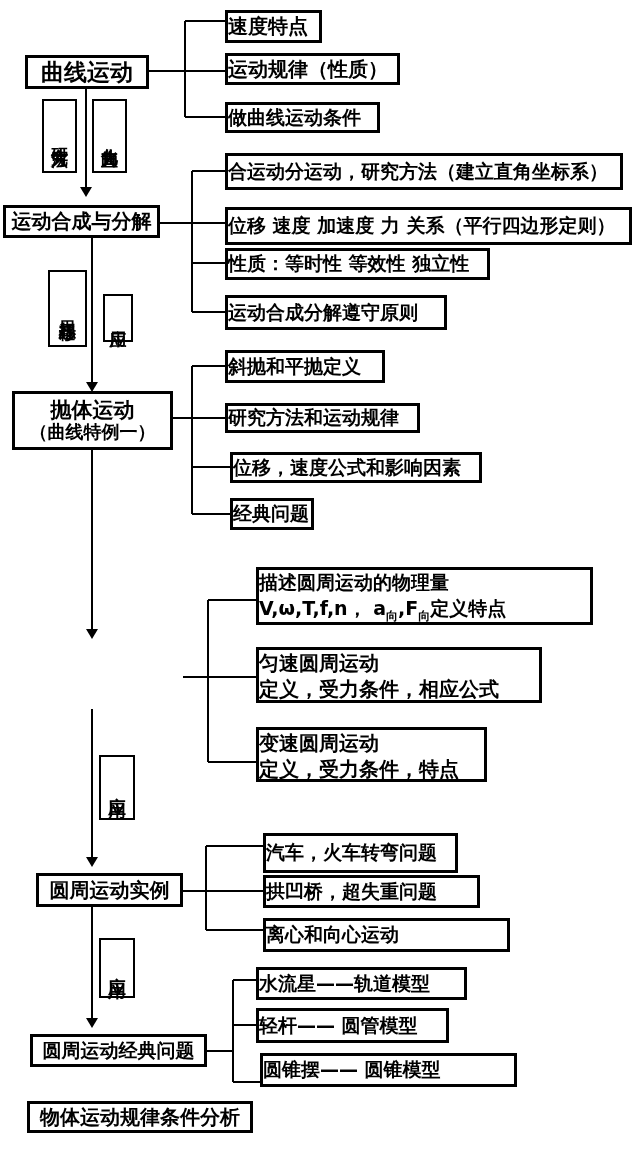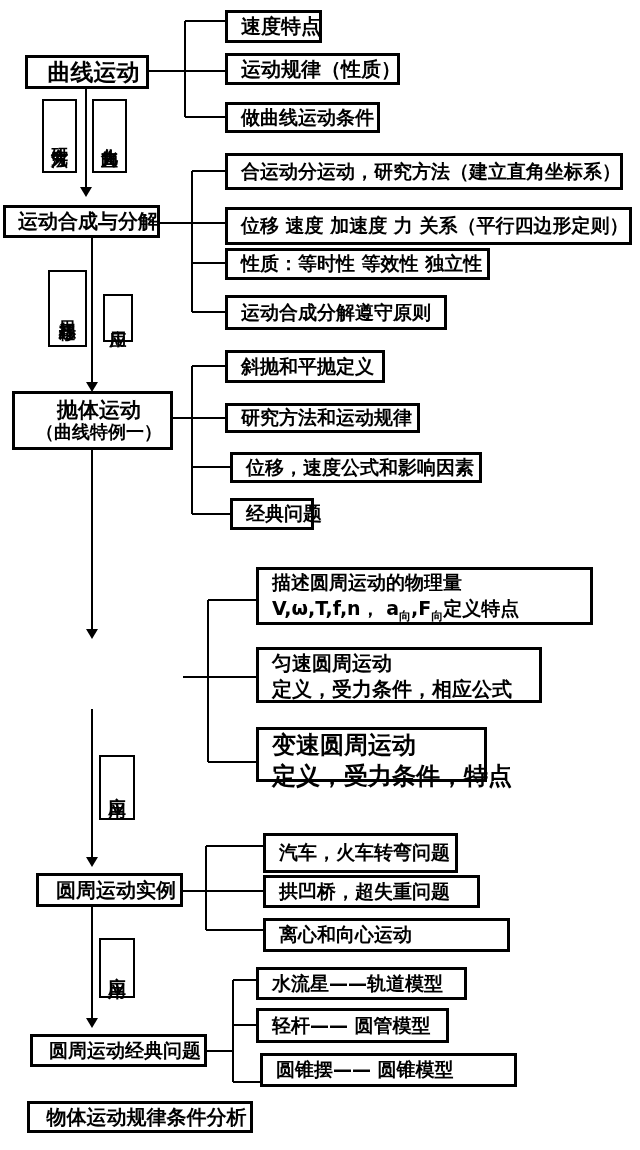--- a/index.html
+++ b/index.html
@@ -5,21 +5,21 @@
   html,body { margin:0; padding:0; background:#fff; }
   #stage {
     position:relative; width:640px; height:1150px; background:#ffffff;
     font-family:"DejaVu Sans", sans-serif; font-weight:bold; color:#000;
     overflow:hidden;
   }
   #wires { position:absolute; left:0; top:0; width:640px; height:1150px; }
   .box {
     position:absolute; box-sizing:border-box; border:3px solid #000; background:#fff;
     display:flex; align-items:center; justify-content:center;
-    white-space:nowrap; line-height:1.15;padding-left:13px;
+    white-space:nowrap; line-height:1.15;
   }
   .leaf { justify-content:flex-start; font-size:19px; }
   .root { font-size:20px; }
   .two-line { flex-direction:column; align-items:center; }
   .two-line.leaf { align-items:flex-start; }
   .two-line .l1, .two-line .l2 { display:block; }
   .vbox {
     position:absolute; box-sizing:border-box; border:2px solid #000; background:#fff;
     display:flex; align-items:center; justify-content:center;
   }
@@ -89,21 +89,21 @@
   <div class="box leaf" style="left:230px;top:498px;width:84px;height:32px">经典问题</div>
 
   <div class="box leaf two-line" style="left:256px;top:567px;width:337px;height:58px;font-size:19px;line-height:1.35">
     <span class="l1">描述圆周运动的物理量</span>
     <span class="l2"><span>V,ω,T,f,n， a</span><span class="sub">向</span><span>,F</span><span class="sub">向</span><span>定义特点</span></span>
   </div>
   <div class="box leaf two-line" style="left:256px;top:647px;width:286px;height:56px;font-size:20px;line-height:1.3">
     <span class="l1">匀速圆周运动</span>
     <span class="l2">定义，受力条件，相应公式</span>
   </div>
-  <div class="box leaf two-line" style="left:256px;top:727px;width:231px;height:55px;font-size:24px;line-height:1.3">
+  <div class="box leaf two-line" style="left:256px;top:727px;width:231px;height:55px;font-size:20px;line-height:1.3">
     <span class="l1">变速圆周运动</span>
     <span class="l2">定义，受力条件，特点</span>
   </div>
   <div class="vbox loose" style="left:99px;top:755px;width:36px;height:65px">
       <span>应用</span>
     </div>
 
   <div class="box root" style="left:36px;top:873px;width:147px;height:34px">圆周运动实例</div>
   <div class="box leaf" style="left:263px;top:833px;width:195px;height:40px">汽车，火车转弯问题</div>
   <div class="box leaf" style="left:263px;top:875px;width:217px;height:33px">拱凹桥，超失重问题</div>

